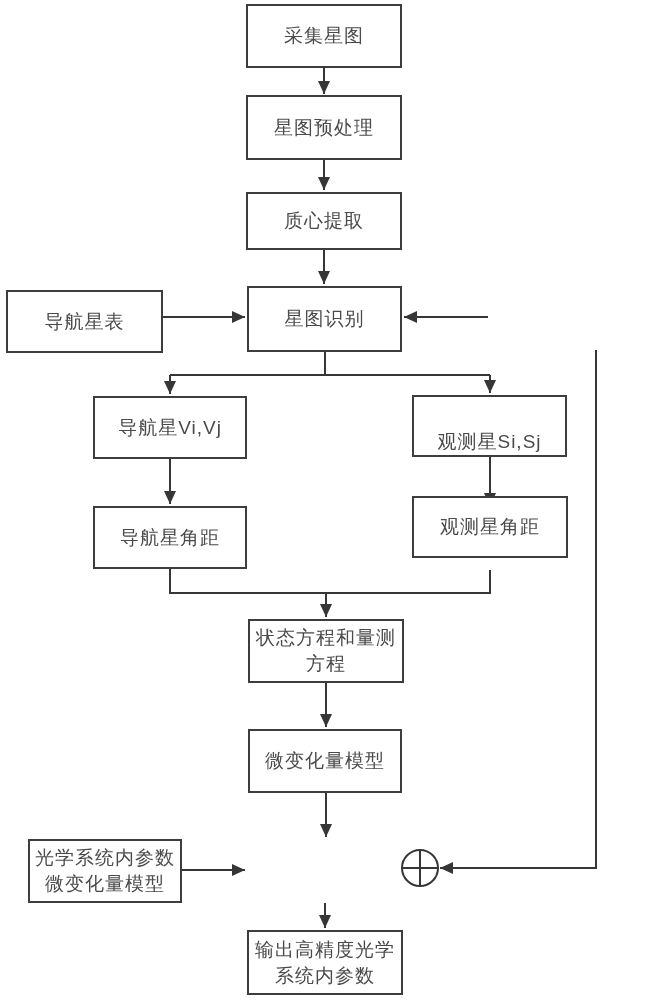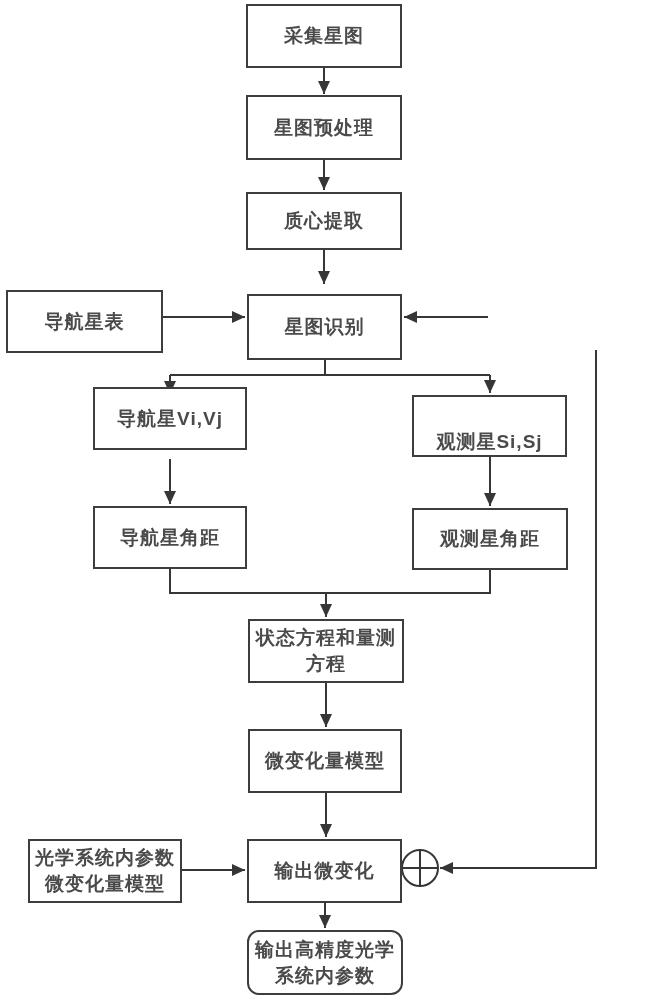--- a/index.html
+++ b/index.html
@@ -12,21 +12,20 @@
   body {
     background: var(--background);
     font-family: "Liberation Sans", sans-serif;
   }
   #canvas {
     position: relative;
     width: 650px;
     height: 1000px;
     background: var(--background);
     overflow: hidden;
-    font-weight: bold;
   }
   #connectors {
     position: absolute;
     left: 0; top: 0;
     width: 650px; height: 1000px;
   }
   .connector {
     stroke: var(--line);
     stroke-width: 2;
     fill: none;
@@ -108,57 +107,54 @@
   </div>
 
   <div class="box" style="left:246px; top:192px; width:156px; height:58px;">
     <span>质心提取</span>
   </div>
 
   <div class="box" style="left:6px;   top:290px; width:157px; height:63px;">
     <span>导航星表</span>
   </div>
 
-  <div class="box" style="left:247px; top:286px; width:155px; height:66px;margin-top:8px;">
+  <div class="box" style="left:247px; top:286px; width:155px; height:66px;">
     <span>星图识别</span>
   </div>
 
 
-  <div class="box" style="left:93px;  top:387px; width:154px; height:63px;">
+  <div class="box" style="left:93px;  top:396px; width:154px; height:63px;">
     <span>导航星Vi,Vj</span>
   </div>
 
   <div class="box" style="left:412px; top:395px; width:155px; height:62px;align-items:flex-end;">
     <span>观测星Si,Sj</span>
   </div>
 
   <div class="box" style="left:93px;  top:506px; width:154px; height:63px;">
     <span>导航星角距</span>
   </div>
 
-  <div class="box" style="left:412px; top:508px; width:156px; height:62px;">
+  <div class="box" style="left:412px; top:496px; width:156px; height:62px;">
     <span>观测星角距</span>
   </div>
 
   <div class="box" style="left:248px; top:619px; width:156px; height:64px;">
     <span>状态方程和量测
 方程</span>
   </div>
 
   <div class="box" style="left:248px; top:729px; width:154px; height:64px;">
     <span>微变化量模型</span>
   </div>
 
   <div class="box" style="left:28px;  top:839px; width:154px; height:64px;">
     <span>光学系统内参数
 微变化量模型</span>
   </div>
 
-  <div class="box" style="left:247px; top:839px; width:155px; height:64px;">
-    <span>输出微变化</span>
-  </div>
 
-  <div class="box" style="left:247px; top:930px; width:156px; height:65px;border-radius:12px;">
+  <div class="box" style="left:247px; top:930px; width:156px; height:65px;">
     <span>输出高精度光学
 系统内参数</span>
   </div>
 
 </div>
 
 </body></html>

